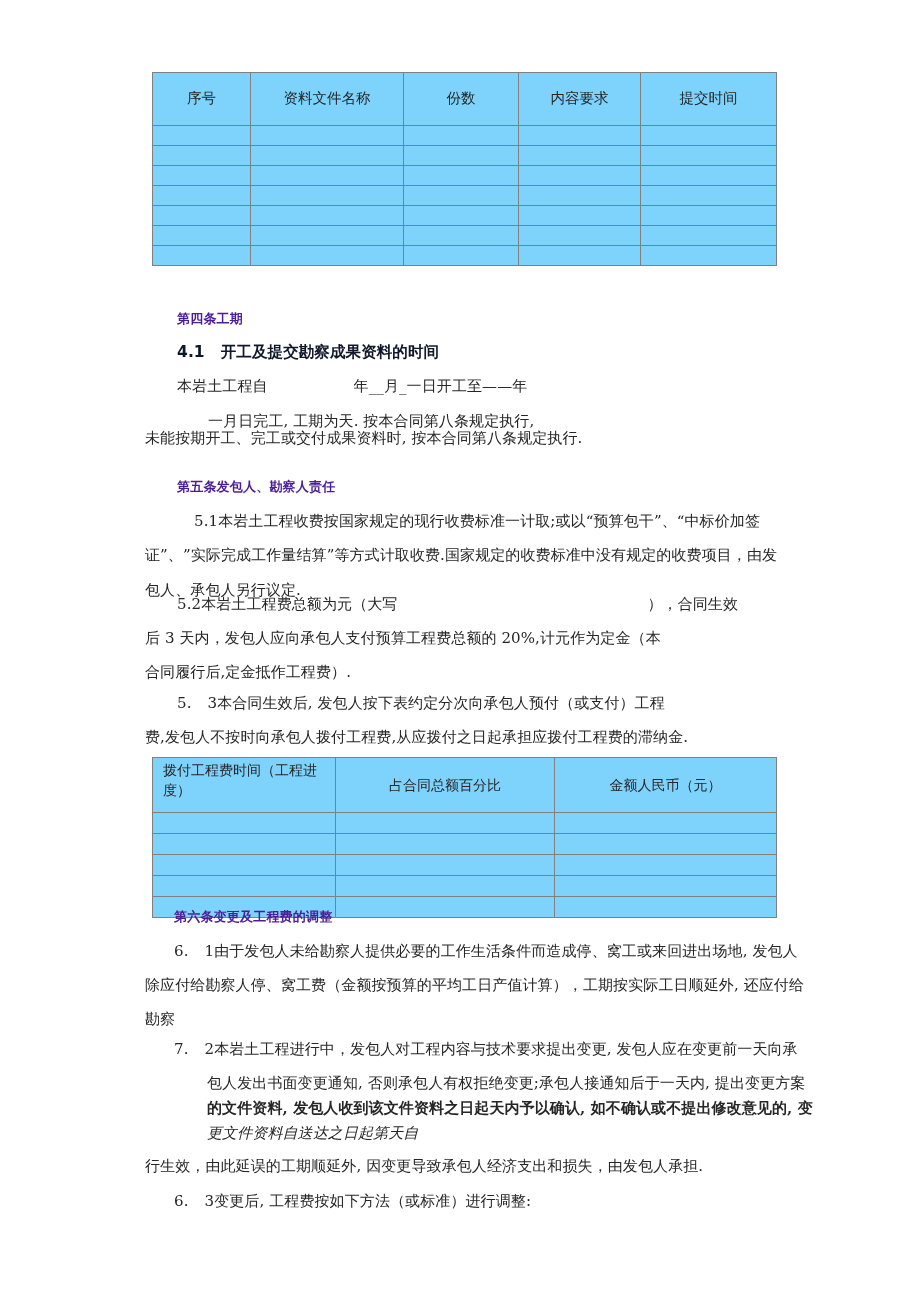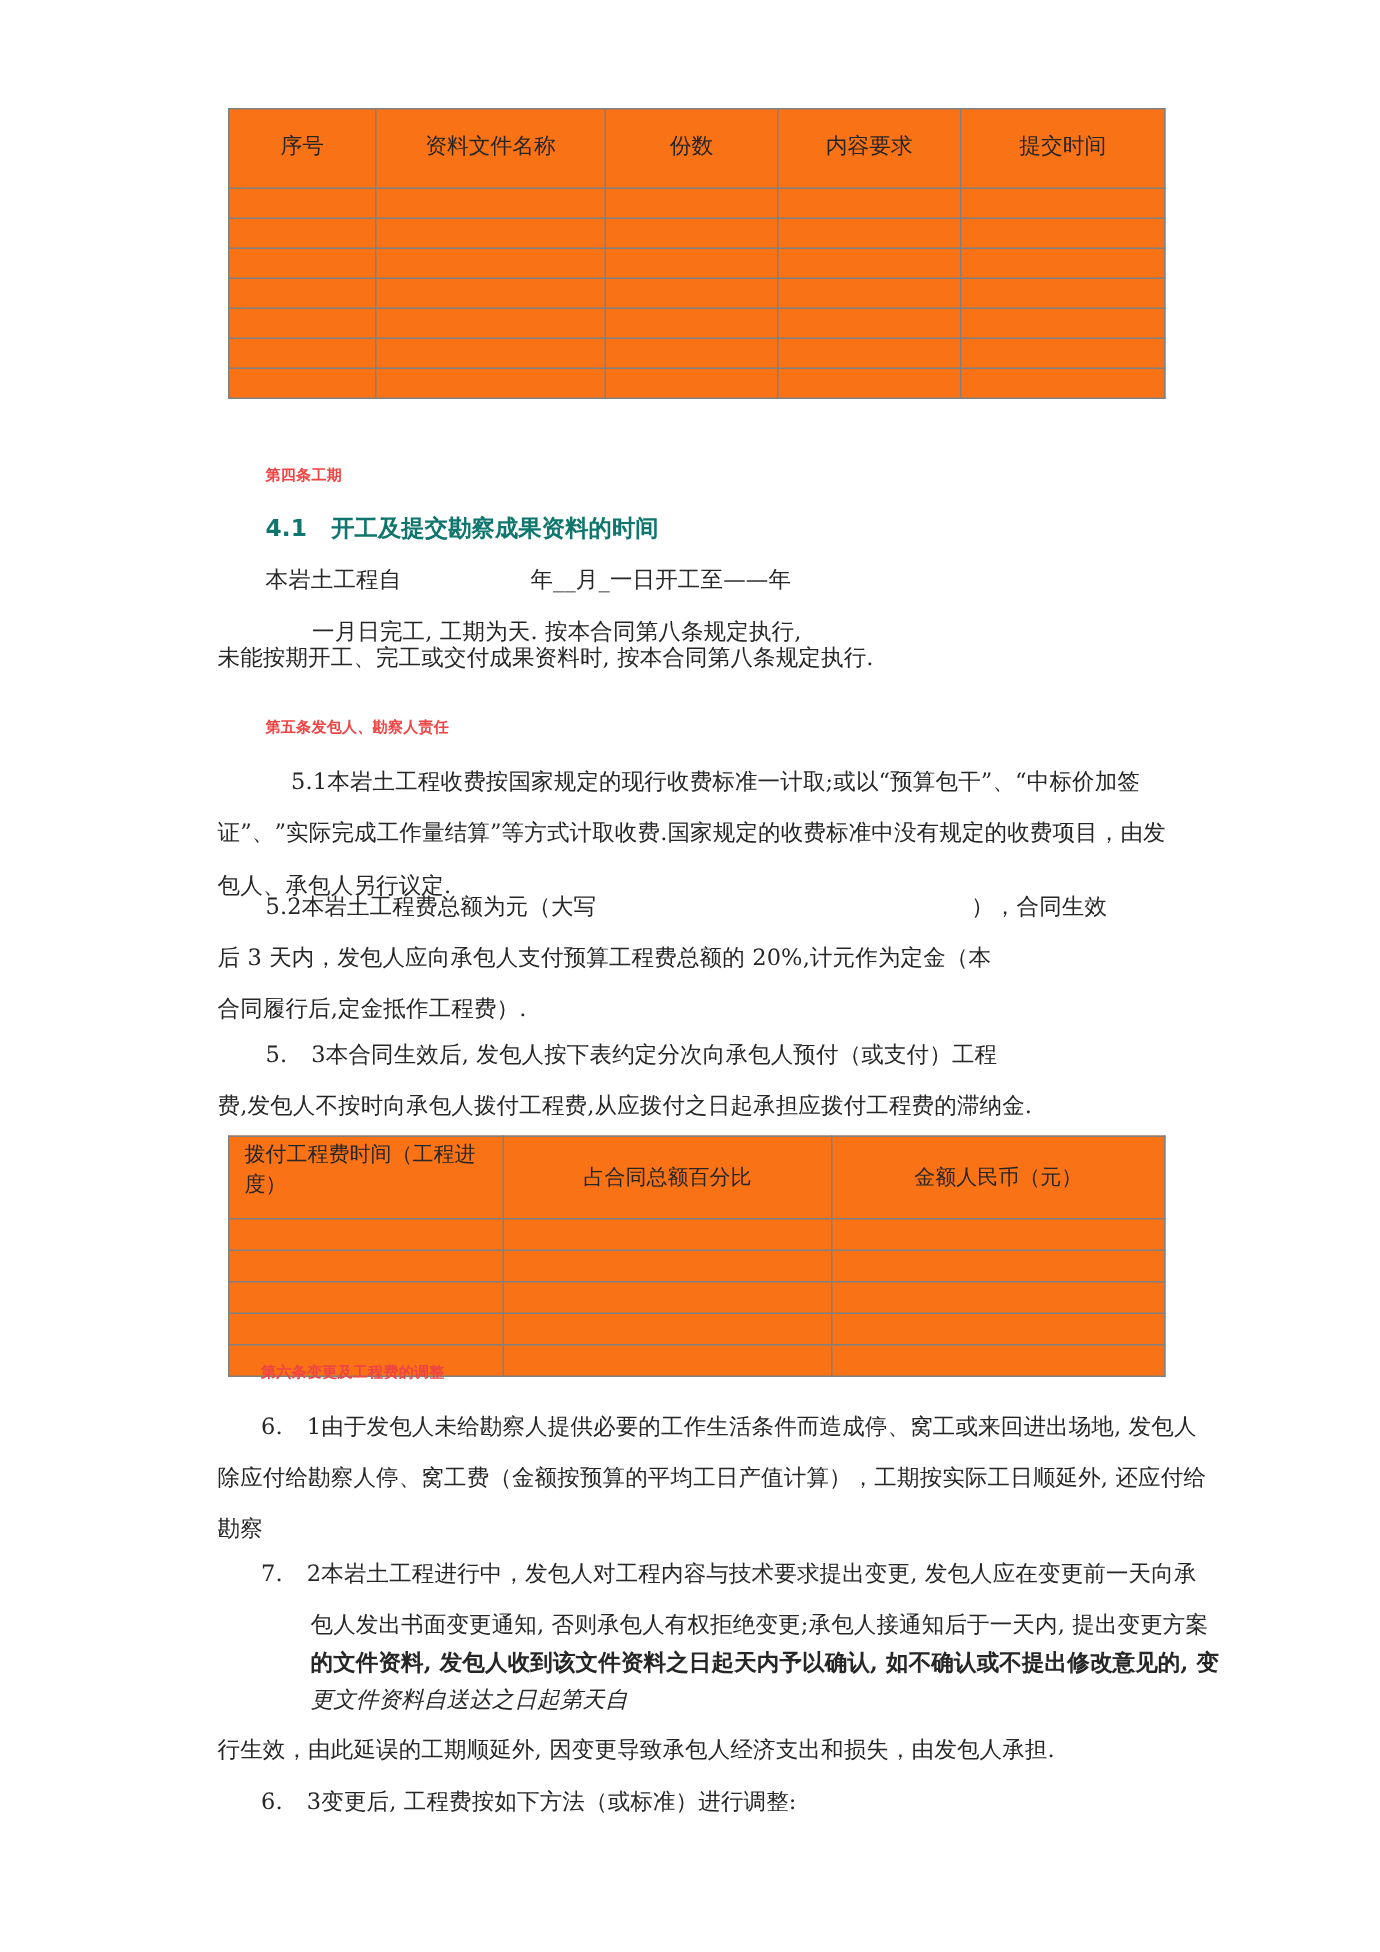--- a/index.html
+++ b/index.html
@@ -22,21 +22,21 @@
     width: 920px;
     height: 1301px;
     background: #ffffff;
   }
 
   
   .doc-table {
     position: absolute;
     border-collapse: collapse;
     table-layout: fixed;
-    background: #f97316;
+    background: #7dd3fc;
   }
   .doc-table td {
     border: 1px solid #808080;
     padding: 0;
     font-family: "DejaVu Serif", "Liberation Serif", serif;
     font-size: 14.5px;
     color: #262626;
     text-align: center;
     vertical-align: middle;
     line-height: 1.5;
@@ -80,29 +80,29 @@
     position: absolute;
     white-space: nowrap;
     font-family: "DejaVu Serif", "Liberation Serif", serif;
     font-size: 15px;
     color: #262626;
     letter-spacing: 0.1px;
   }
   .ln.bold {
     font-family: "DejaVu Sans", "Liberation Sans", sans-serif;
     font-weight: bold;
-    color: #ef4444;
-    font-size: 10px;
+    color: #4c1d95;
+    font-size: 13px;
     letter-spacing: 0.2px;
   }
   .ln.sub {
     font-family: "DejaVu Sans", "Liberation Sans", sans-serif;
     font-weight: bold;
     font-size: 15.5px;
-    color: #0f766e;
+    color: #0f172a;
   }
   .gap-sm { display: inline-block; width: 86px; }
   .gap-md { display: inline-block; width: 250px; }
   .gap-xs { display: inline-block; width: 16px; }
 </style>
 </head>
 <body>
 
 <div class="page">
 

